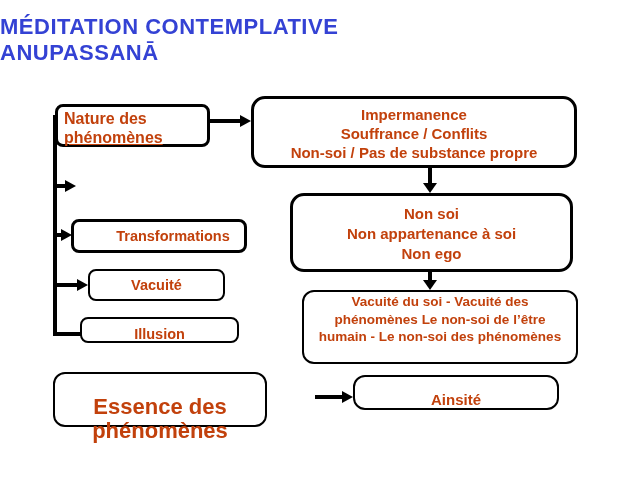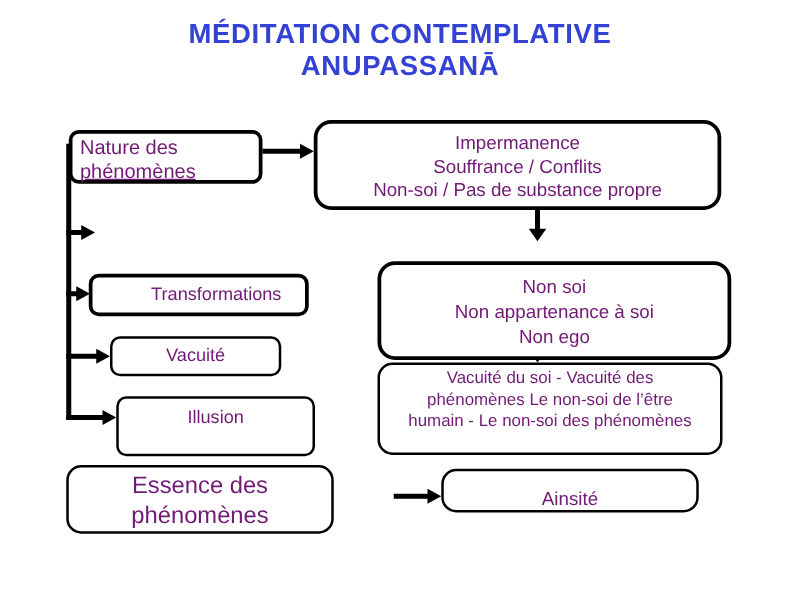--- a/index.html
+++ b/index.html
@@ -10,76 +10,76 @@
     height: 480px;
     background: #ffffff;
     font-family: "Liberation Sans", "DejaVu Sans", sans-serif;
     overflow: hidden;
   }
   .box {
     position: absolute;
     background: #ffffff;
     border: 2px solid #000000;
     border-radius: 10px;
-    color: #701a75;
-    font-weight: normal;
+    color: #c2410c;
+    font-weight: bold;
     text-align: center;
   }
   .line { position: absolute; background: #000000; }
   .tri-right {
     position: absolute; width: 0; height: 0;
     border-top: 6px solid transparent;
     border-bottom: 6px solid transparent;
     border-left: 11px solid #000000;
   }
   .tri-down {
     position: absolute; width: 0; height: 0;
     border-left: 7px solid transparent;
     border-right: 7px solid transparent;
     border-top: 10px solid #000000;
   }
   .ln { display: block; }
 
   #page-title {
     position: absolute; top: 14px; left: 0; width: 640px;
-    text-align: center; font-size: 22px; font-weight: bold;
+    font-size: 22px; font-weight: bold;
     line-height: 26px; letter-spacing: 0.5px;
   }
 
   
   #box-nature { left: 55px; top: 104px; width: 155px; height: 43px;
     border-width: 3px; border-radius: 8px; text-align: left;
     font-size: 16px; line-height: 19px; padding: 2px 0 0 6px; }
   #box-nature .ln2 { text-decoration: underline; }
 
   #box-loi { left: 75px; top: 174px; width: 166px; height: 35px;
     border-width: 3px; border-radius: 8px;
     font-size: 14px; line-height: 16px; padding-top: 2px; }
 
   #box-transformations { left: 71px; top: 219px; width: 176px; height: 34px;
     border-width: 3px; border-radius: 8px;
     font-size: 14.5px; line-height: 28px; padding-left: 28px; }
 
   #box-vacuite { left: 88px; top: 269px; width: 137px; height: 32px;
     border-radius: 8px; font-size: 14.5px; line-height: 28px; }
 
-  #box-illusion { left: 93px; top: 317px; width: 159px; height: 48px;
+  #box-illusion { left: 80px; top: 317px; width: 159px; height: 26px;
     border-radius: 8px; font-size: 14.5px; line-height: 30px; }
 
   #box-essence { left: 53px; top: 372px; width: 214px; height: 55px;
-    border-radius: 12px; font-size: 19px; line-height: 24px; padding-top: 3px; }
+    border-radius: 12px; font-size: 22px; line-height: 24px; padding-top: 21px; }
 
   
   #box-impermanence { left: 251px; top: 96px; width: 326px; height: 72px;
     border-width: 3px; border-radius: 14px;
     font-size: 15px; line-height: 19px; padding-top: 6px; }
 
-  #box-nonsoi { left: 290px; top: 209px; width: 283px; height: 79px;
+  #box-nonsoi { left: 290px; top: 193px; width: 283px; height: 79px;
     border-width: 3px; border-radius: 14px;
-    font-size: 15px; line-height: 20px; padding-top: 8px; margin-left: 12px; }
+    font-size: 15px; line-height: 20px; padding-top: 8px; }
 
   #box-vacuitesoi { left: 302px; top: 290px; width: 276px; height: 74px;
     border-radius: 12px; font-size: 13.5px; line-height: 17.5px;
     padding: 1px 14px 12px 14px; }
 
   #box-ainsite { left: 353px; top: 375px; width: 206px; height: 35px;
     border-radius: 12px; font-size: 15px; line-height: 46px; }
 </style>
 </head>
 <body>

